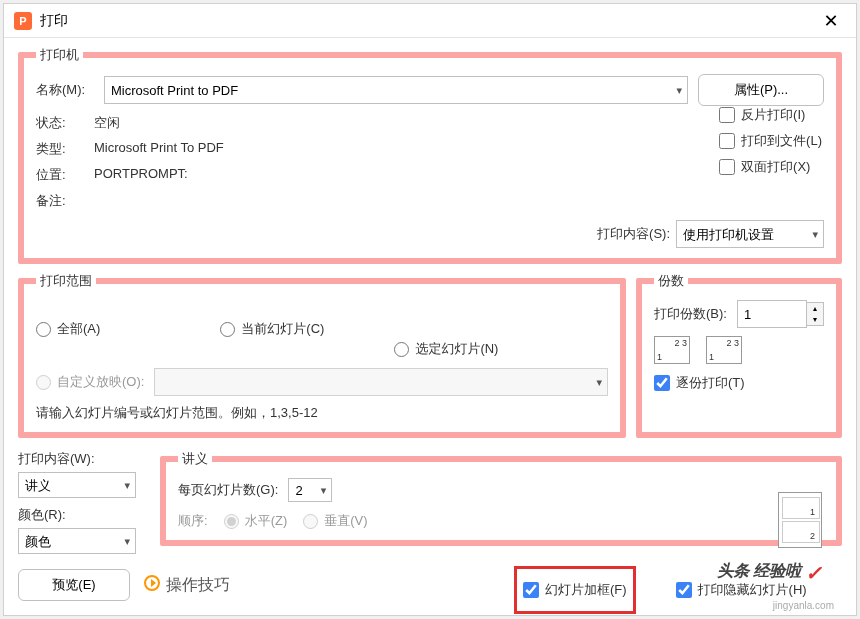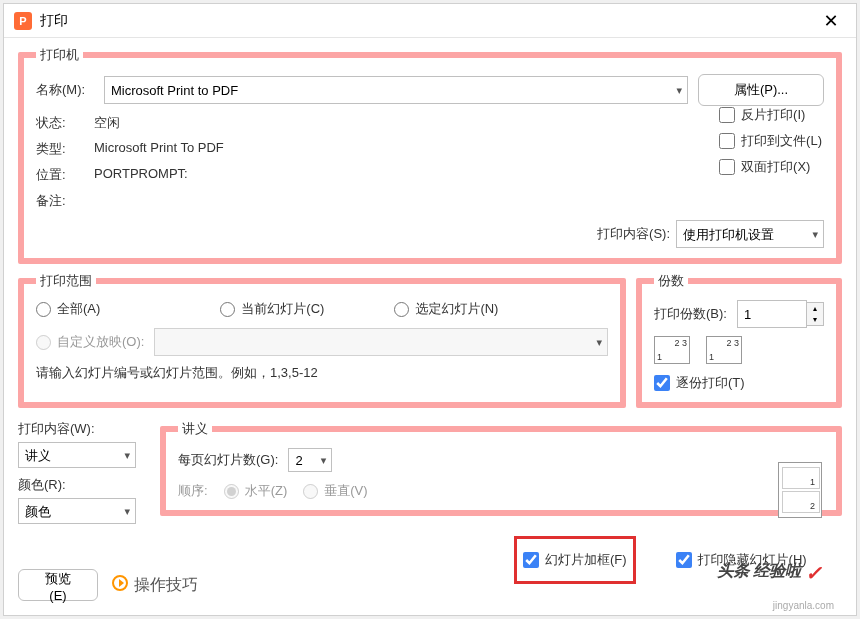--- a/index.html
+++ b/index.html
@@ -129,21 +129,21 @@
         <legend>打印范围</legend>
         <div class="radio-row">
           <label class="radio-item">
             <input type="radio" name="range" style="">
             <span>全部(A)</span>
           </label>
           <label class="radio-item" style="margin-left:90px;">
             <input type="radio" name="range" style="">
             <span>当前幻灯片(C)</span>
           </label>
-          <label class="radio-item" style="margin-left:40px;">
+          <label class="radio-item" style="margin-left:40px;margin-top:40px;">
             <input type="radio" name="range" style="">
             <span>选定幻灯片(N)</span>
           </label>
         </div>
         <div class="row">
           <label class="radio-item disabled">
             <input type="radio" name="range" disabled="" style="">
             <span>自定义放映(O):</span>
           </label>
           <div class="select-wrap" style="flex:1;">
@@ -225,21 +225,21 @@
       </div>
       <label class="check-row">
         <input type="checkbox" checked="" style="">
         <span>打印隐藏幻灯片(H)</span>
       </label>
     </div>
 
   </div>
 
   <div class="footer">
-    <button class="btn" style="width:80px;">预览(E)</button>
+    <button class="btn" style="width:112px;">预览(E)</button>
     <div class="tips">
       <span class="tips-icon"></span>
       <span>操作技巧</span>
     </div>
     <div class="watermark">
       <span class="jy">头条</span>
       <span class="jy">经验啦</span>
       <span class="checkmark">✓</span>
     </div>
   </div>

